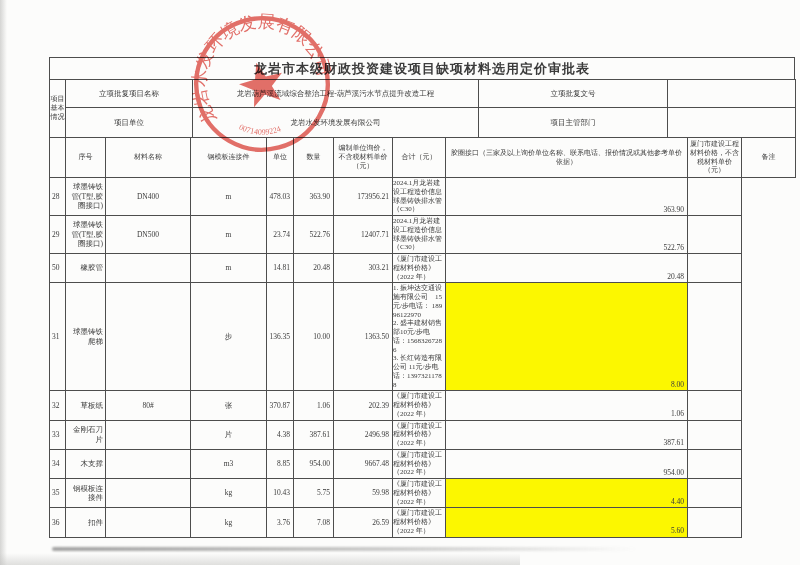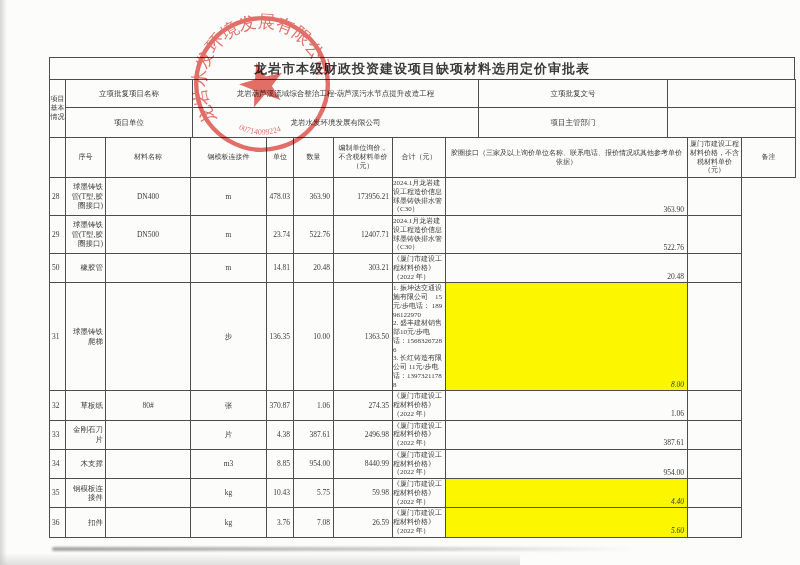--- a/index.html
+++ b/index.html
@@ -25,21 +25,21 @@
   .info-table td{text-align:center;vertical-align:middle;}
   .vlabel{font-size:7px;line-height:1.3;padding:0;text-align:center;}
   .mat-table th{text-align:center;vertical-align:middle;font-size:7px;}
   .mat-table .c-no{text-align:left;vertical-align:middle;}
   .c-name{text-align:right;vertical-align:middle;}
   .c-spec{text-align:center;vertical-align:middle;}
   .c-unit{text-align:center;vertical-align:middle;}
   .c-qty,.c-price,.c-total{text-align:right;vertical-align:middle;padding-right:3px;}
   .c-src{text-align:left;vertical-align:bottom;font-size:7px;white-space:pre-line;padding-left:0;}
   .c-sel{text-align:right;vertical-align:bottom;padding-right:3px;font-size:7.5px;}
-  .c-sel.hl{background:#fcf700;font-style:italic;}
+  .c-sel.hl{background:#fcf700;}
   .c-remark{vertical-align:middle;}
 
   .stamp{position:absolute;left:189px;top:11px;width:146px;height:146px;
          transform:rotate(-15deg);opacity:.78;mix-blend-mode:multiply;pointer-events:none;}
 </style>
 </head>
 <body>
 
 <div class="page">
   <div class="edge-left"></div>
@@ -156,21 +156,21 @@
     <td class="c-sel hl">8.00</td>
     <td class="c-remark"></td>
   </tr>
           <tr style="height: 22px;">
     <td class="c-no">32</td>
     <td class="c-name">草板纸</td>
     <td class="c-spec">80#</td>
     <td class="c-unit">张</td>
     <td class="c-qty">370.87</td>
     <td class="c-price">1.06</td>
-    <td class="c-total">274.35</td>
+    <td class="c-total">202.39</td>
     <td class="c-src">《厦门市建设工程材料价格》（2022 年）</td>
     <td class="c-sel">1.06</td>
     <td class="c-remark"></td>
   </tr>
           <tr style="height: 23px;">
     <td class="c-no">33</td>
     <td class="c-name">金刚石刀片</td>
     <td class="c-spec"></td>
     <td class="c-unit">片</td>
     <td class="c-qty">4.38</td>
@@ -180,21 +180,21 @@
     <td class="c-sel">387.61</td>
     <td class="c-remark"></td>
   </tr>
           <tr style="height: 24px;">
     <td class="c-no">34</td>
     <td class="c-name">木支撑</td>
     <td class="c-spec"></td>
     <td class="c-unit">m3</td>
     <td class="c-qty">8.85</td>
     <td class="c-price">954.00</td>
-    <td class="c-total">8440.99</td>
+    <td class="c-total">9667.48</td>
     <td class="c-src">《厦门市建设工程材料价格》（2022 年）</td>
     <td class="c-sel">954.00</td>
     <td class="c-remark"></td>
   </tr>
           <tr style="height: 20px;">
     <td class="c-no">35</td>
     <td class="c-name">钢模板连接件</td>
     <td class="c-spec"></td>
     <td class="c-unit">kg</td>
     <td class="c-qty">10.43</td>

